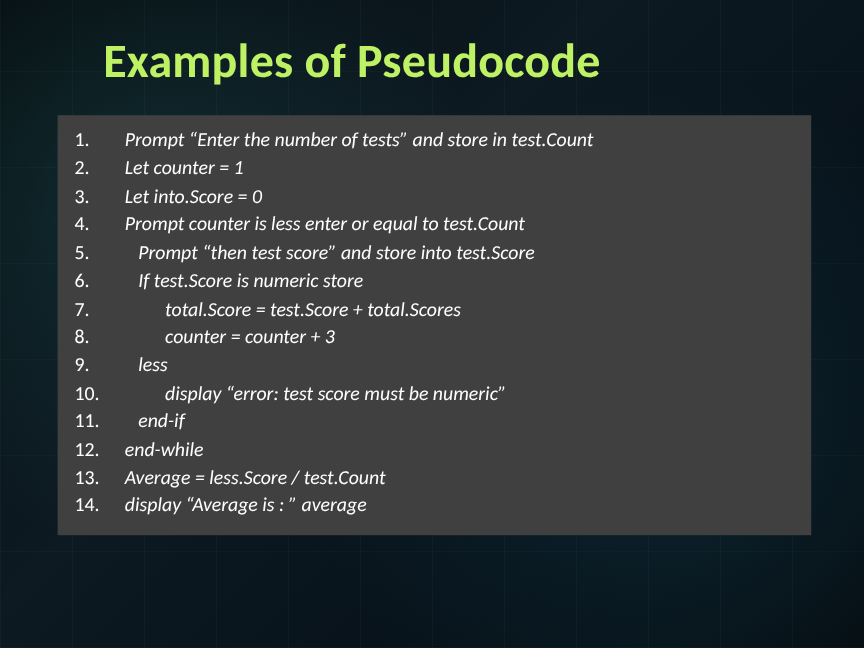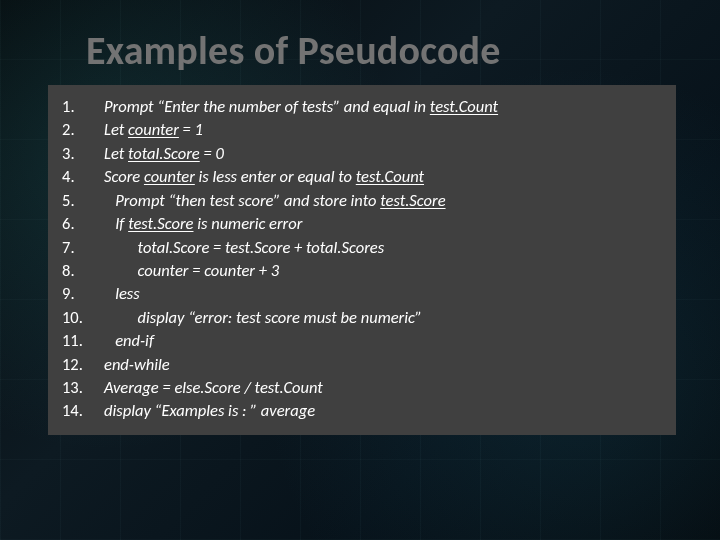--- a/index.html
+++ b/index.html
@@ -36,22 +36,22 @@
   .slide {
     position: relative;
     width: 720px; height: 540px;
     padding: 20px 48px 24px 48px;
     color: #fff;
   }
 
   .title {
     font-size: 40px;
     font-weight: 700;
-    color: #737373;
-    margin: 6px 0 10px 38px;
+    color: #bef264;
+    margin: 6px 0 21px 38px;
     letter-spacing: 0.2px;
   }
 
   .subtitle {
     font-size: 17px;
     font-weight: 400;
     color: #f2f2f2;
     margin: 0 0 14px 4px;
   }
 
@@ -79,59 +79,59 @@
   }
   ol.code li::before {
     content: counter(ln) ".";
     display: inline-block;
     width: 42px;
     font-style: normal;
     flex: 0 0 42px;
   }
   ol.code li .txt { font-style: italic; }
   
-  .u { text-decoration: underline; text-underline-offset: 2px; margin-top: 36px; }
+  .u { text-underline-offset: 2px; margin-top: 36px; }
 </style>
 </head>
 <body>
 
 <div class="bg"></div>
 
 <div class="slide">
 
   <h1 class="title">Examples of Pseudocode</h1>
 
 
   <div class="code-box">
     <ol class="code">
 
-      <li><span class="txt"><span>Prompt “Enter the number of tests” and equal in </span><span class="u">test.Count</span></span></li>
+      <li><span class="txt"><span>Prompt “Enter the number of tests” and store in </span><span class="u">test.Count</span></span></li>
 
       <li><span class="txt"><span>Let </span><span class="u">counter</span><span> = 1</span></span></li>
 
-      <li><span class="txt"><span>Let </span><span class="u">total.Score</span><span> = 0</span></span></li>
+      <li><span class="txt"><span>Let </span><span class="u">into.Score</span><span> = 0</span></span></li>
 
-      <li><span class="txt"><span>Score </span><span class="u">counter</span><span> is less enter or equal to </span><span class="u">test.Count</span></span></li>
+      <li><span class="txt"><span>Prompt </span><span class="u">counter</span><span> is less enter or equal to </span><span class="u">test.Count</span></span></li>
 
       <li><span class="txt"><span>   Prompt “then test score” and store into </span><span class="u">test.Score</span></span></li>
 
-      <li><span class="txt"><span>   If </span><span class="u">test.Score</span><span> is numeric error</span></span></li>
+      <li><span class="txt"><span>   If </span><span class="u">test.Score</span><span> is numeric store</span></span></li>
 
       <li><span class="txt">         total.Score = test.Score + total.Scores</span></li>
 
       <li><span class="txt">         counter = counter + 3</span></li>
 
       <li><span class="txt">   less</span></li>
 
       <li><span class="txt">         display “error: test score must be numeric”</span></li>
 
       <li><span class="txt">   end-if</span></li>
 
       <li><span class="txt">end-while</span></li>
 
-      <li><span class="txt">Average = else.Score / test.Count</span></li>
+      <li><span class="txt">Average = less.Score / test.Count</span></li>
 
-      <li><span class="txt">display “Examples is : ” average</span></li>
+      <li><span class="txt">display “Average is : ” average</span></li>
 
     </ol>
   </div>
 
 </div>
 
 </body></html>

